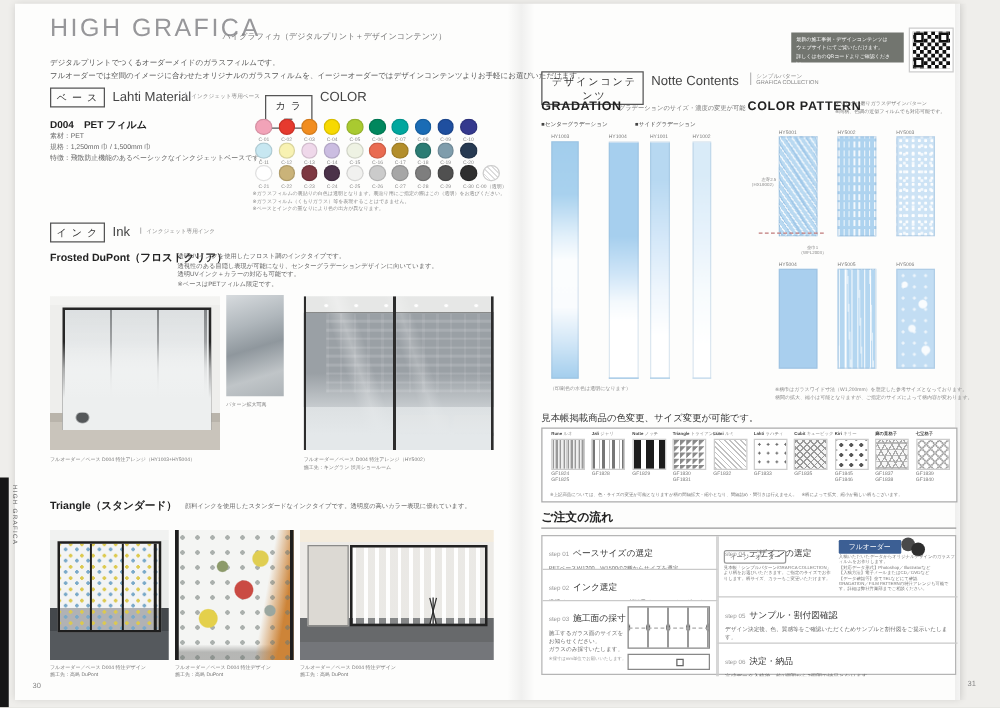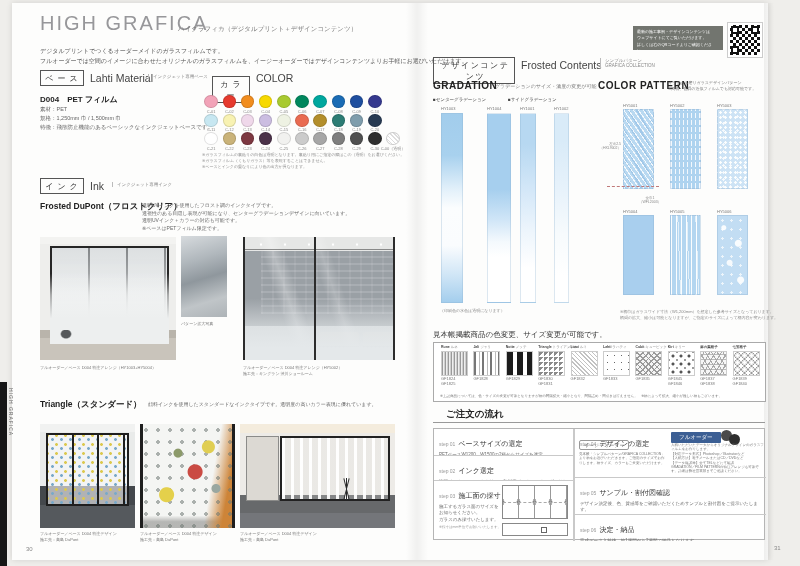--- a/index.html
+++ b/index.html
@@ -135,21 +135,21 @@
   .sw-triangle{background-color:#fff;background-image:linear-gradient(135deg,#8a8a8a 50%,#fff 50%);background-size:5px 5px;}
   .sw-lumi{background:repeating-linear-gradient(45deg,#c2c2c2 0 1px,#fff 1px 3px);}
   .sw-lahti{background-color:#fff;background-image:radial-gradient(#666 .8px,transparent 1px);background-size:7px 7px;}
   .sw-cubit{background-color:#f5f5f5;background-image:repeating-linear-gradient(45deg,#9a9a9a 0 1px,transparent 1px 4px),repeating-linear-gradient(-45deg,#9a9a9a 0 1px,transparent 1px 4px);}
   .sw-kiri{background-color:#fff;background-image:radial-gradient(#555 1.4px,transparent 1.7px),radial-gradient(#999 .7px,transparent .9px);background-size:8px 8px;background-position:0 0,4px 4px;}
   .sw-asanoha{background-color:#f7f7f7;background-image:repeating-linear-gradient(60deg,#aaa 0 1px,transparent 1px 5px),repeating-linear-gradient(-60deg,#aaa 0 1px,transparent 1px 5px),repeating-linear-gradient(0deg,#bbb 0 1px,transparent 1px 5px);}
   .sw-shippou{background-color:#fff;background-image:radial-gradient(circle,transparent 2.3px,#999 2.4px 3.1px,transparent 3.2px),radial-gradient(circle,transparent 2.3px,#aaa 2.4px 3.1px,transparent 3.2px);background-size:7px 7px;background-position:0 0,3.5px 3.5px;}
   .slot-codes{font-size:4px;color:#777;line-height:1.25;}
 
   
-  #order-heading{left:446px;top:408px;font-size:9.5px;font-weight:bold;color:#222;}
+  #order-heading{left:433px;top:408px;font-size:9.5px;font-weight:bold;color:#222;}
   #order-rule{left:433px;top:422px;width:332px;border-top:1px solid #999;}
   #order-table{left:433px;top:428px;width:332px;height:112px;border:1px solid #b5b5b5;box-sizing:border-box;background:#fff;}
   .cell{position:absolute;box-sizing:border-box;padding:3px 5px;overflow:hidden;}
   .b-r{border-right:1px solid #c9c9c9;}
   .b-b{border-bottom:1px solid #c9c9c9;}
   .stepno{font-size:5px;color:#999;margin-right:3px;}
   .steptitle{font-size:7px;color:#333;}
   .stepbody{font-size:4.5px;color:#666;line-height:1.4;margin-top:2px;}
   .stepnote{font-size:3.5px;color:#999;line-height:1.3;margin-top:2px;}
   .badge-outline{position:absolute;border:1px solid #999;border-radius:2px;font-size:5px;color:#666;padding:1px 4px;}
@@ -390,21 +390,21 @@
       </div>
   </div>
   <div class="abs cap ml std-cap" style="left:40px;">フルオーダー／ベース D004 特注デザイン
 施工先：高島 DuPont</div>
   <div class="abs cap ml std-cap" style="left:140px;">フルオーダー／ベース D004 特注デザイン
 施工先：高島 DuPont</div>
   <div class="abs cap ml std-cap" style="left:240px;">フルオーダー／ベース D004 特注デザイン
 施工先：高島 DuPont</div>
 
   <div class="abs tagbox" style="left:433px;top:57px;width:82px;letter-spacing:1.5px;">デザインコンテンツ</div>
-  <div class="abs sec-en" style="left:521px;top:59px;">Frosted Contents</div>
+  <div class="abs sec-en" style="left:521px;top:59px;">Notte Contents</div>
   <div class="abs sec-note ml" style="left:600px;top:58px;">シンプルパターン
 GRAFICA COLLECTION</div>
 
   <div class="abs" style="left:433px;top:80px;font-size:10px;font-weight:bold;color:#222;letter-spacing:.5px;">GRADATION</div>
   <div class="abs" style="left:495px;top:83px;font-size:5px;color:#777;">グラデーションのサイズ・濃度の変更が可能</div>
   <div class="abs" style="left:433px;top:97px;font-size:4.5px;color:#444;">■センターグラデーション</div>
   <div class="abs" style="left:508px;top:97px;font-size:4.5px;color:#444;">■サイドグラデーション</div>
   <div class="abs" id="strips" style="left:433px;top:106px;width:180px;height:205px;">
       <div class="glabel" style="left: 8px; top: 0px;">HY1003</div>
       <div class="gstrip g-center" style="left: 8px; top: 7px; width: 22px; height: 190px;"></div>

